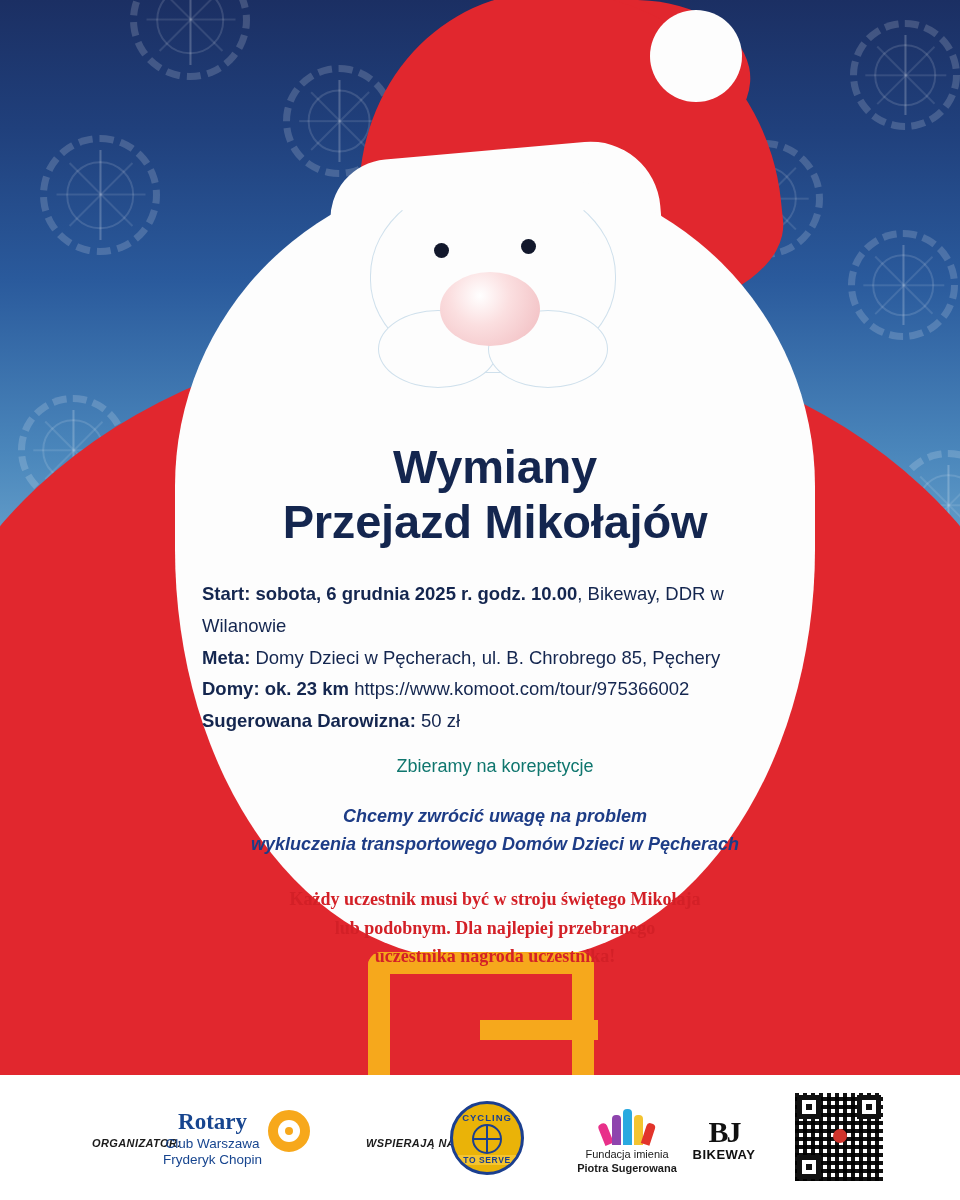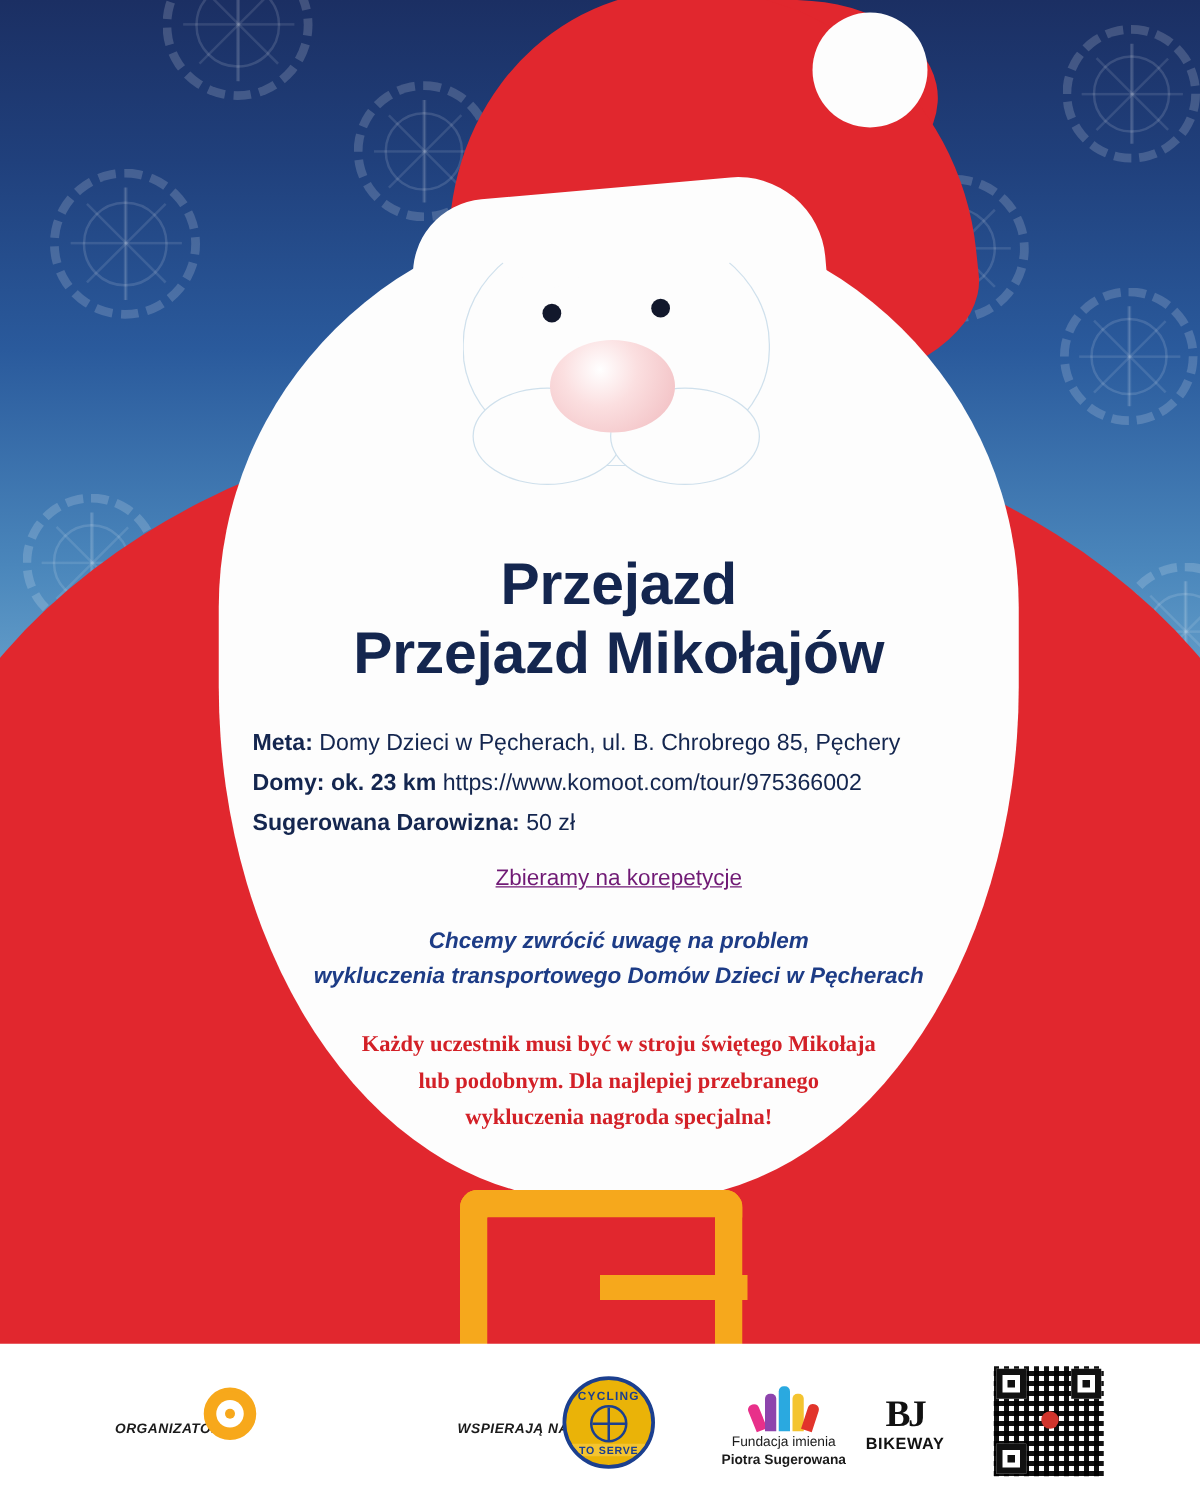--- a/index.html
+++ b/index.html
@@ -228,22 +228,21 @@
     font-size: 18.5px;
     line-height: 1.72;
     color: #14264f;
   }
   .details .lbl { font-weight: bold; }
   .details .hl { font-weight: bold; color: #14264f; }
   .purpose {
     margin-top: 16px;
     font-size: 18px;
     line-height: 1.55;
-    color: #701a75;
-    text-decoration: underline;
+    color: #0f766e;
   }
   .italic-note {
     margin-top: 22px;
     font-size: 18px;
     font-style: italic;
     font-weight: bold;
     line-height: 1.55;
     color: #1d3c86;
   }
   .warn {
@@ -489,25 +488,29 @@
   <div class="pupil l"></div>
   <div class="pupil r"></div>
   <div class="nose"></div>
 
   <div class="belt"></div>
   <div class="buckle"></div>
   <div class="buckle-bar"></div>
 
   <div class="content">
     <div class="title">
-      <div>Przejazd</div>
+      <div>Wymiany</div>
       <div>Przejazd Mikołajów</div>
     </div>
 
     <div class="details">
+      <div>
+        <span class="lbl">Start:</span>
+        <span class="hl">sobota, 6 grudnia 2025 r. godz. 10.00</span><span>, Bikeway, DDR w Wilanowie</span>
+      </div>
       <div>
         <span class="lbl">Meta:</span>
         <span>Domy Dzieci w Pęcherach, ul. B. Chrobrego 85, Pęchery</span>
       </div>
       <div>
         <span class="lbl">Domy:</span>
         <span class="hl">ok. 23 km</span>
         <span>https://www.komoot.com/tour/975366002</span>
       </div>
       <div>
@@ -521,29 +524,34 @@
     </div>
 
     <div class="italic-note">
       <div>Chcemy zwrócić uwagę na problem</div>
       <div>wykluczenia transportowego Domów Dzieci w Pęcherach</div>
     </div>
 
     <div class="warn">
       <div>Każdy uczestnik musi być w stroju świętego Mikołaja</div>
       <div>lub podobnym. Dla najlepiej przebranego</div>
-      <div>wykluczenia nagroda specjalna!</div>
+      <div>uczestnika nagroda uczestnika!</div>
     </div>
   </div>
 
   <div class="footer">
 
     <div style="position:absolute; left:92px; top:62px;" class="f-label">ORGANIZATOR:</div>
 
     <div class="rotary-wrap" style="position:absolute; left:163px; top:33px;">
+      <div class="rotary-text">
+        <div class="rotary-main">Rotary</div>
+        <div class="rotary-sub">Club Warszawa</div>
+        <div class="rotary-sub">Fryderyk Chopin</div>
+      </div>
       <div class="rotary-wheel" style="align-self:flex-start; margin-top:2px;"></div>
     </div>
 
     <div style="position:absolute; left:366px; top:62px;" class="f-label">WSPIERAJĄ NAS:</div>
 
     <div class="cycling-logo" style="position:absolute; left:450px; top:26px; overflow:hidden;">
       <div class="cycling-top">CYCLING</div>
       <div class="cycling-globe"></div>
       <div class="cycling-bot">TO SERVE</div>
     </div>

